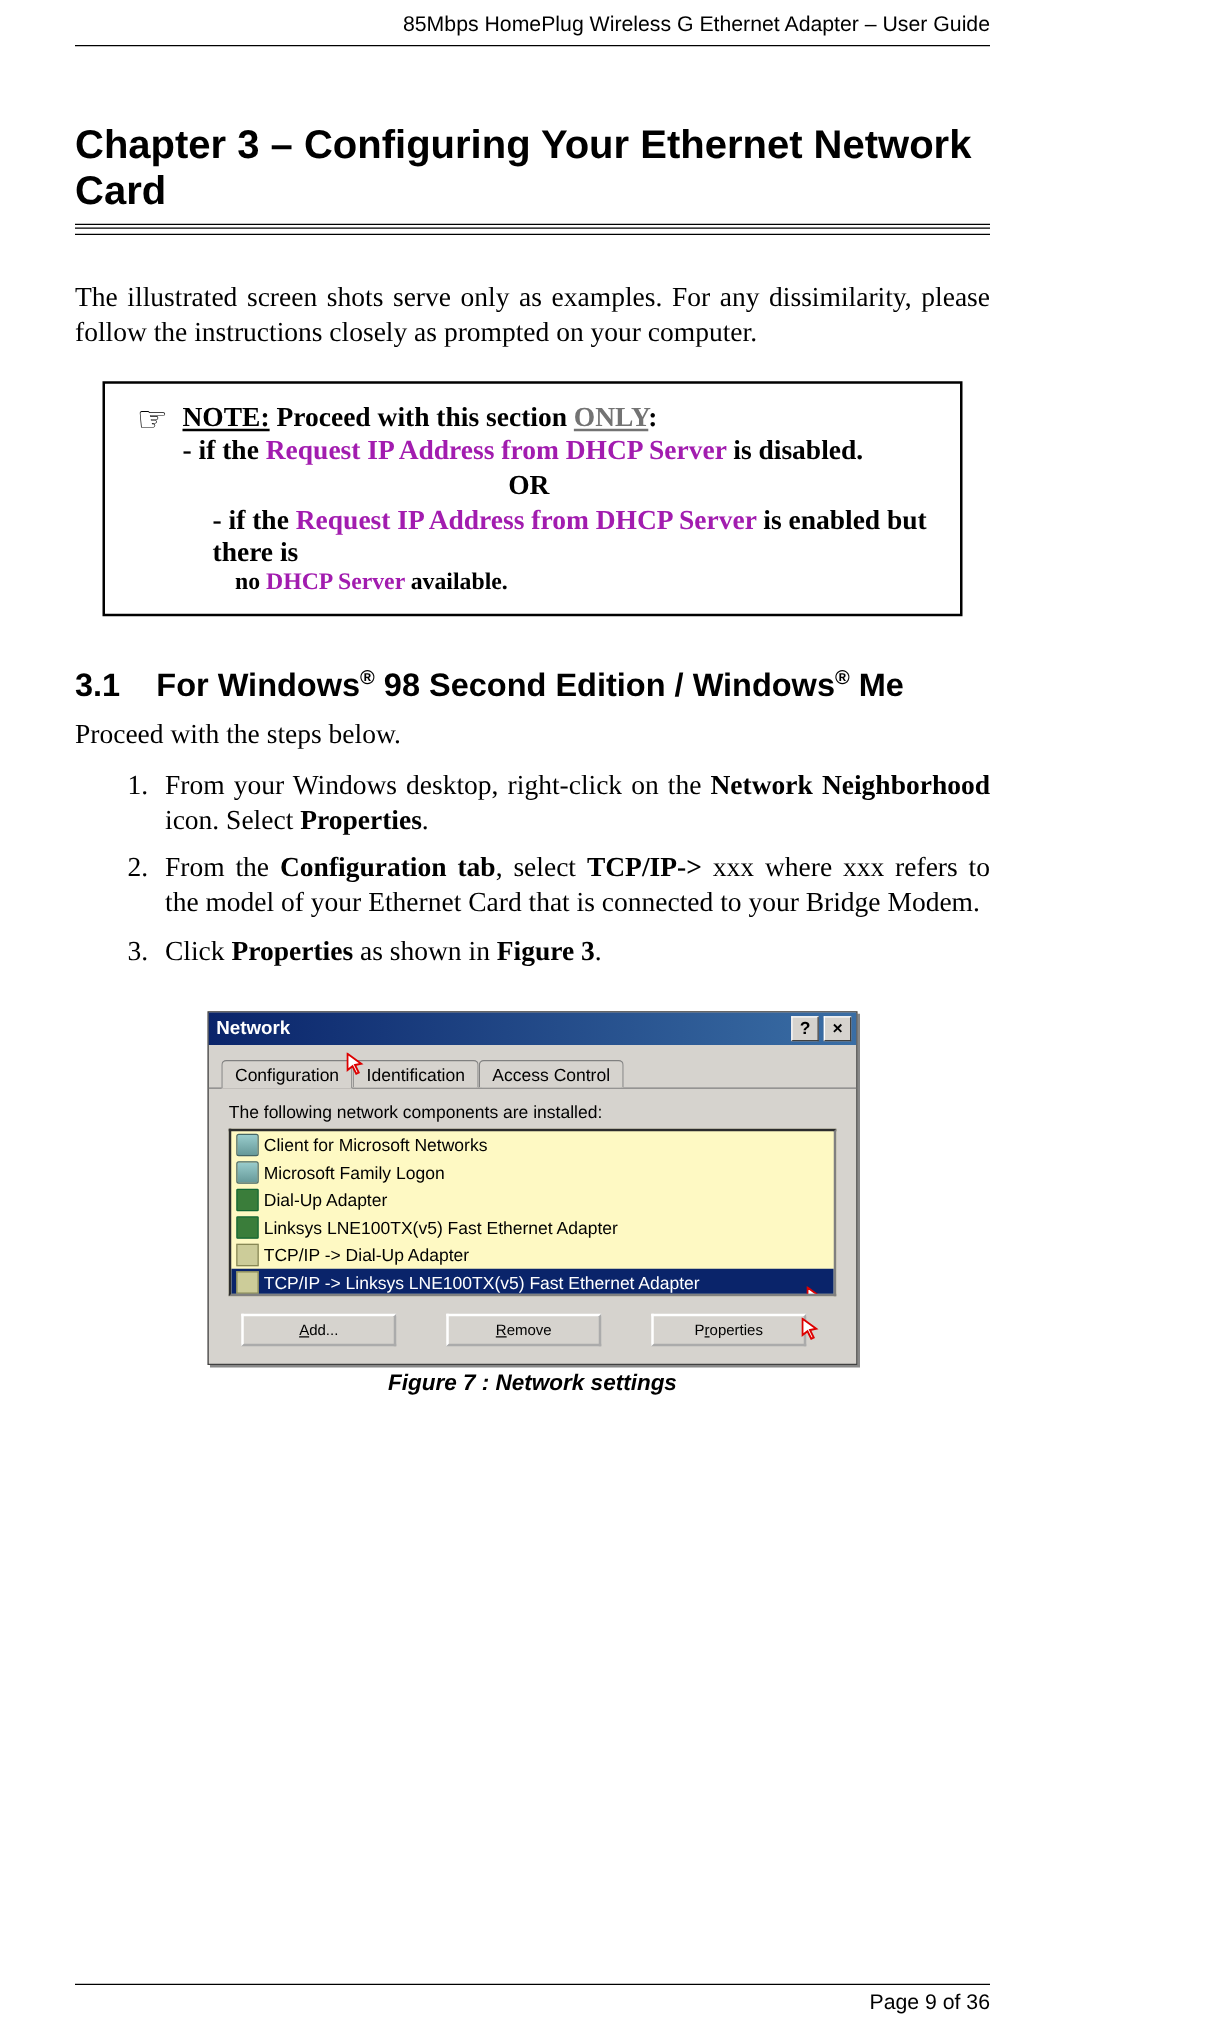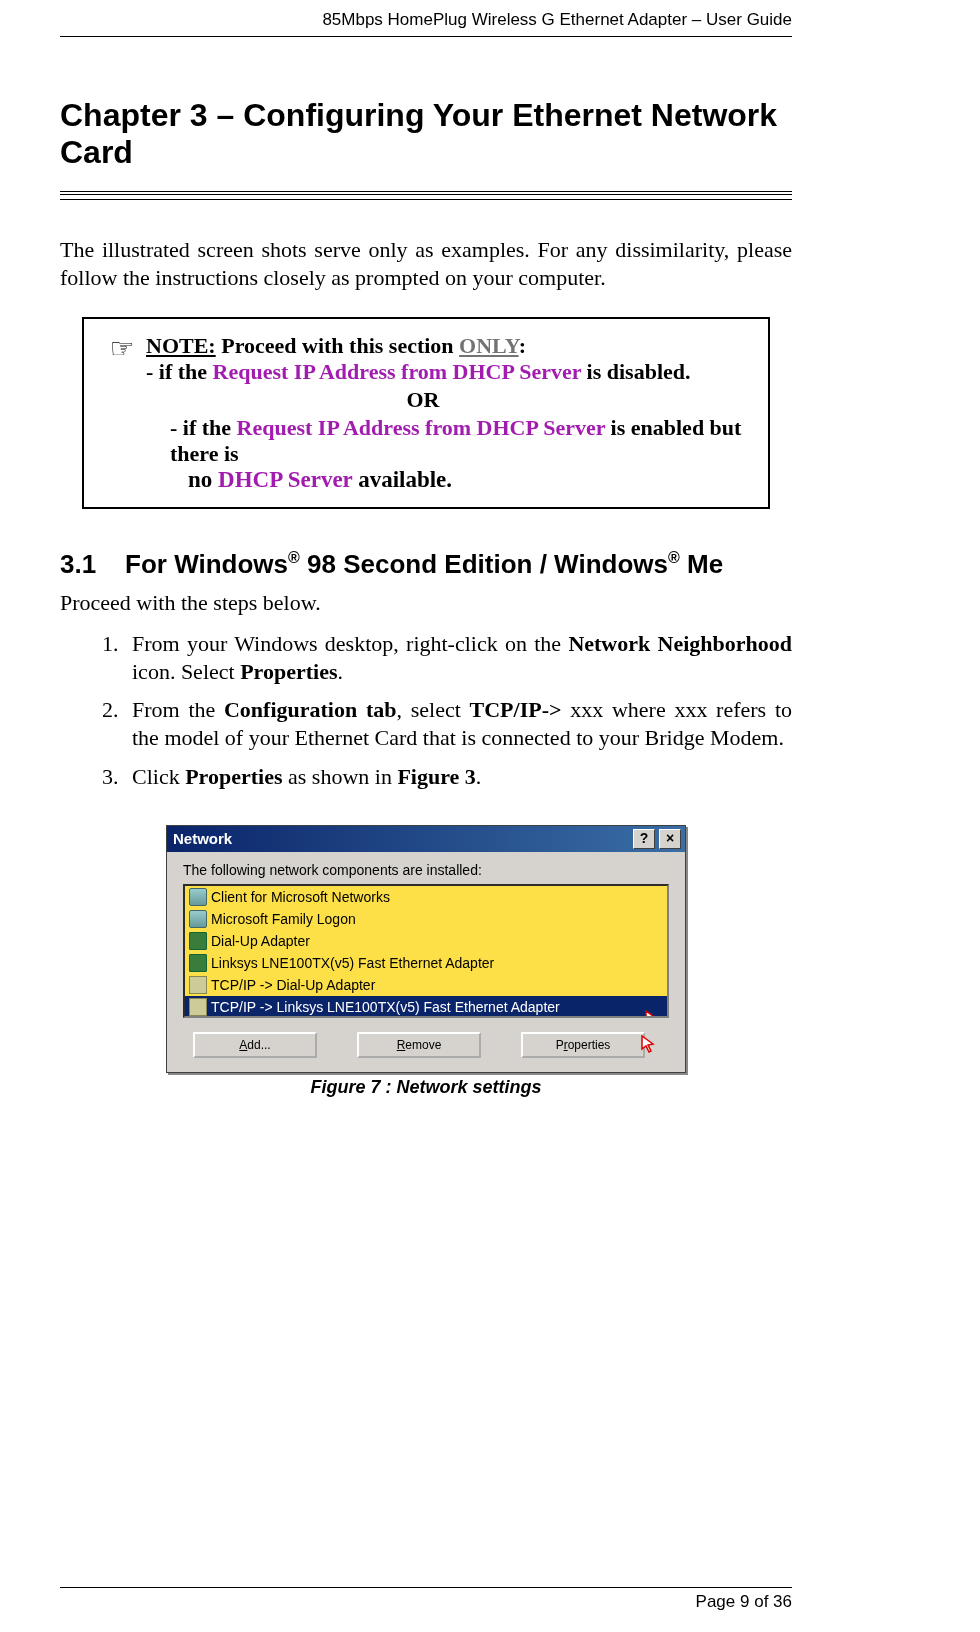--- a/index.html
+++ b/index.html
@@ -26,21 +26,21 @@
   }
   .header-rule {
     border: none;
     border-top: 1.5px solid #000;
     margin: 0 0 60px 0;
   }
   .chapter {
     font-family: Arial, sans-serif;
     font-weight: bold;
     font-size: 32px;
-    margin-bottom: 20px;
+    margin-bottom: 8px;
   }
   .chapter-double {
     border: none;
     border-top: 4px double #000;
     height: 4px;
     border-bottom: 1px solid #000;
     margin: 0 0 36px 0;
   }
   .intro {
     font-size: 22px;
@@ -65,21 +65,21 @@
   .note-content {
     flex: 1;
     font-size: 22px;
     font-weight: bold;
   }
   .note-label { text-decoration: underline; }
   .note-only { text-decoration: underline; color: #737373; }
   .emph-blue { color: #a21caf; }
   .note-or { text-align: center; font-size: 22px; font-weight: bold; margin: 2px 0; }
   .note-line { margin-left: 72px; font-size: 22px; font-weight: bold; }
-  .note-indent { margin-left: 90px; font-size:23px; font-weight:bold; }
+  .note-indent { margin-left: 90px; font-size:19px; font-weight:bold; }
 
   .section {
     font-family: Arial, sans-serif;
     font-weight: bold;
     font-size: 26px;
     margin: 38px 0 10px 0;
   }
   .regmark { font-size: 16px; vertical-align: super; }
   .proceed { font-size: 22px; margin-bottom: 14px; }
   ol.steps { font-size: 22px; padding-left: 64px; margin: 0; }
@@ -138,21 +138,21 @@
   }
   .tab.active {
     background: #d6d3ce;
     border-bottom: 1px solid #d6d3ce;
     margin-bottom: -1px;
     z-index:2;
   }
   .win-body { padding: 10px 16px 14px 16px; }
   .body-text { font-size: 14px; margin-bottom: 6px; }
   .listbox {
-    background: #fde047;
+    background: #fef9c3;
     border: 2px inset #808080;
     height: 130px;
     overflow: hidden;
     font-size: 14px;
   }
   .li-row { padding: 2px 4px; display:flex; align-items:center; gap:4px; white-space:nowrap;}
   .li-row.sel { background: #0a246a; color: #fff; position: relative;}
   .ico { width: 16px; height: 16px; display:inline-flex; align-items:center; justify-content:center; font-size:11px;}
   .ico-mon { background: linear-gradient(#9cc, #699); border:1px solid #466; border-radius:2px;}
   .ico-card { background: #3a7d3a; border-radius:1px; border: 1px solid #163;}
@@ -237,20 +237,30 @@
     <li><span>From the </span><span class="b">Configuration tab</span><span>, select </span><span class="b">TCP/IP-&gt;</span><span> xxx where xxx refers to the model of your Ethernet Card that is connected to your Bridge Modem.</span></li>
     <li><span>Click </span><span class="b">Properties</span><span> as shown in </span><span class="b">Figure 3</span><span>.</span></li>
   </ol>
 
   <div class="figure-wrap">
     <div class="win">
       <div class="titlebar">
         <span class="ttl">Network</span>
         <span class="tbtn">?</span>
         <span class="tbtn">×</span>
+      </div>
+      <div class="tabs-row">
+        <div class="tab active">Configuration</div>
+        <div class="tab">Identification</div>
+        <div class="tab">Access Control</div>
+        <span class="cursor cursor-tab">
+          <svg width="18" height="18">
+              <path d="M1 1 L1 14 L5 11 L8 17 L10 16 L7 10 L12 9 Z" fill="#fff" stroke="#d00" stroke-width="1.5"></path>
+            </svg>
+        </span>
       </div>
       <div class="win-body">
         <div class="body-text">The following network components are installed:</div>
         <div class="listbox cursor-box">
           <div class="li-row">
               <span class="ico ico-mon"></span>
               <span>Client for Microsoft Networks</span>
             </div>
           <div class="li-row">
               <span class="ico ico-mon"></span>

